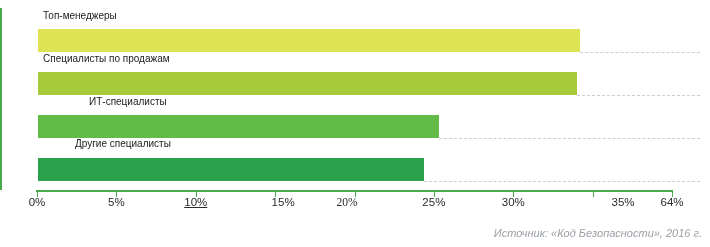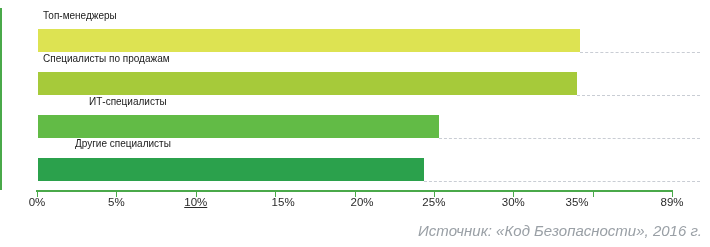--- a/index.html
+++ b/index.html
@@ -80,21 +80,21 @@
     position: absolute;
     height: 0;
     border-top: 1px dashed #c9cdd4;
   }
 
   
   #source-note {
     position: absolute;
     right: 8px;
     bottom: 8px;
-    font-size: 15px;
+    font-size: 11px;
     font-style: italic;
     color: #9aa0a6;
     white-space: nowrap;
     font-family: "Liberation Sans", sans-serif;
   }
 </style>
 </head>
 <body>
 
 <div id="chart-root">
@@ -105,29 +105,29 @@
   <div id="ticks-layer">
       <div class="x-tick" style="left: 37px;"></div>
       <div class="x-tick-label" style="left: 37px;">0%</div>
       <div class="x-tick" style="left: 116.375px;"></div>
       <div class="x-tick-label" style="left: 116.375px;">5%</div>
       <div class="x-tick" style="left: 195.75px;"></div>
       <div class="x-tick-label" style="left: 195.75px; text-decoration: underline;">10%</div>
       <div class="x-tick" style="left: 275.125px;"></div>
       <div class="x-tick-label" style="left: 275.125px; margin-left: 8px;">15%</div>
       <div class="x-tick" style="left: 354.5px;"></div>
-      <div class="x-tick-label" style="left: 362px;">20%</div>
+      <div class="x-tick-label" style="left: 347px; font-family: Liberation Serif, serif;">20%</div>
       <div class="x-tick" style="left: 433.875px;"></div>
       <div class="x-tick-label" style="left: 433.875px;">25%</div>
       <div class="x-tick" style="left: 513.25px;"></div>
       <div class="x-tick-label" style="left: 513.25px;">30%</div>
       <div class="x-tick" style="left: 592.625px;"></div>
-      <div class="x-tick-label" style="left: 577px; text-align: right;">35%</div>
+      <div class="x-tick-label" style="left: 623px; text-align: right;">35%</div>
       <div class="x-tick" style="left: 672px;"></div>
-      <div class="x-tick-label" style="left: 672px;">89%</div>
+      <div class="x-tick-label" style="left: 672px;">64%</div>
     </div>
   <div id="bars-layer">
       <div class="bar-group" style="top: 0px;">
         <div class="bar-label" style="top: 10px; left: 43px;">Топ-менеджеры</div>
         <div class="bar-rect" style="left: 38px; top: 29px; width: 541.925px; background: rgb(221, 227, 82);"></div>
         <div class="leader-line" style="left: 579.925px; top: 52px; width: 120.075px;"></div>
       </div>
       <div class="bar-group" style="top: 0px;">
         <div class="bar-label" style="top: 53px; left: 43px;">Специалисты по продажам</div>
         <div class="bar-rect" style="left: 38px; top: 72px; width: 538.75px; background: rgb(166, 202, 58);"></div>

